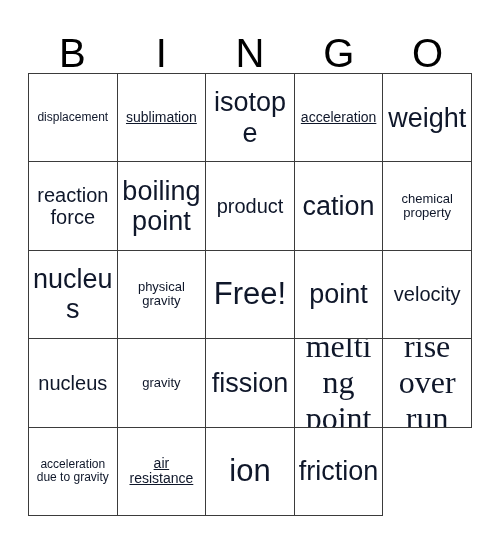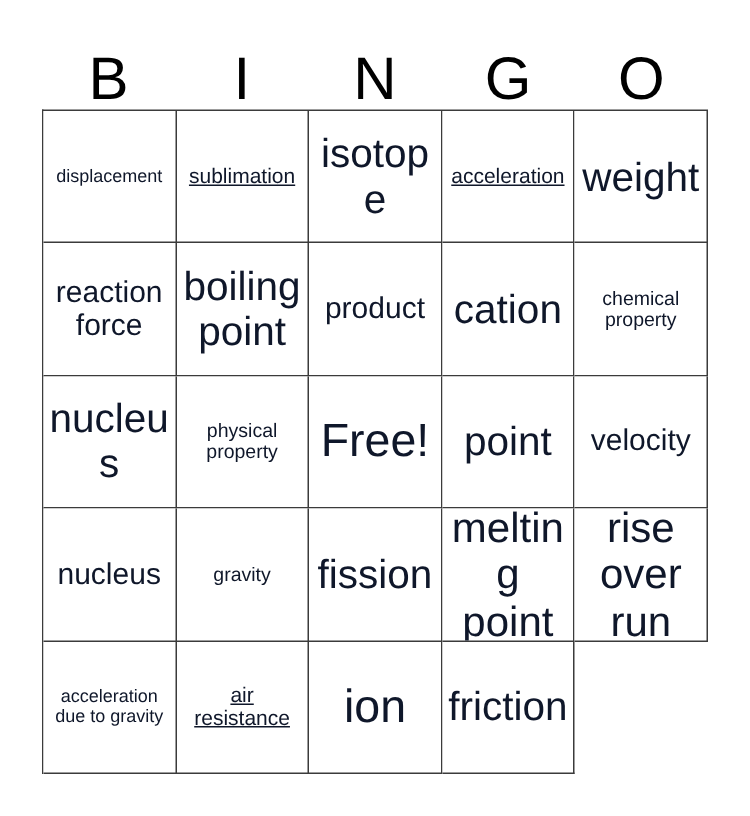--- a/index.html
+++ b/index.html
@@ -73,21 +73,21 @@
     width: 100%;
     line-height: 1.12;
     color: #0f172a;
     word-wrap: break-word;
   }
   
   .fs-xs .cell-text { font-size: 12px; }
   .fs-sm .cell-text { font-size: 14px; text-decoration: underline; }
   .fs-md .cell-text { font-size: 13px; }
   .fs-lg .cell-text { font-size: 20px; }
-  .fs-xl .cell-text { font-size: 28px; }
+  .fs-xl .cell-text { font-size: 32px; font-family: Liberation Serif, serif; }
   .fs-xxl .cell-text { font-size: 27px; }
   .fs-huge .cell-text { font-size: 31px; }
 </style>
 </head>
 <body>
 
 <div id="bingo-card">
 
   <div id="bingo-header">
     <div class="header-letter">
@@ -138,21 +138,21 @@
       <span class="cell-text">cation</span>
     </div>
     <div class="bingo-cell fs-md">
       <span class="cell-text">chemical property</span>
     </div>
 
     <div class="bingo-cell fs-xxl">
       <span class="cell-text">nucleus</span>
     </div>
     <div class="bingo-cell fs-md">
-      <span class="cell-text">physical property</span>
+      <span class="cell-text">physical gravity</span>
     </div>
     <div class="bingo-cell fs-huge">
       <span class="cell-text">Free!</span>
     </div>
     <div class="bingo-cell fs-xxl">
       <span class="cell-text">point</span>
     </div>
 
     <div class="bingo-cell fs-lg">
       <span class="cell-text">velocity</span>

